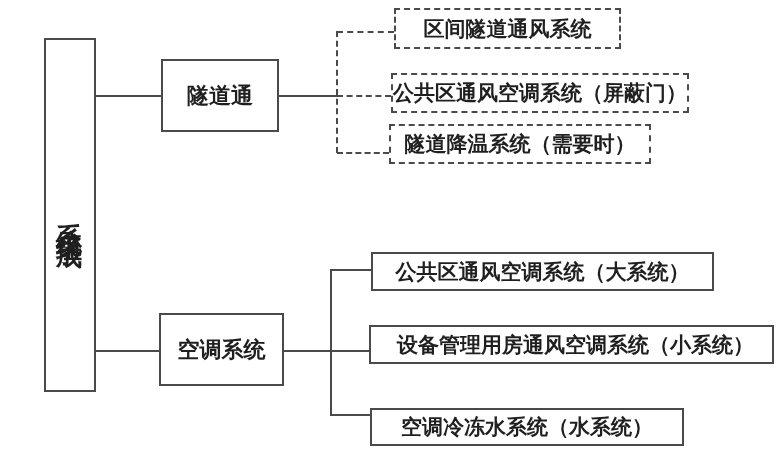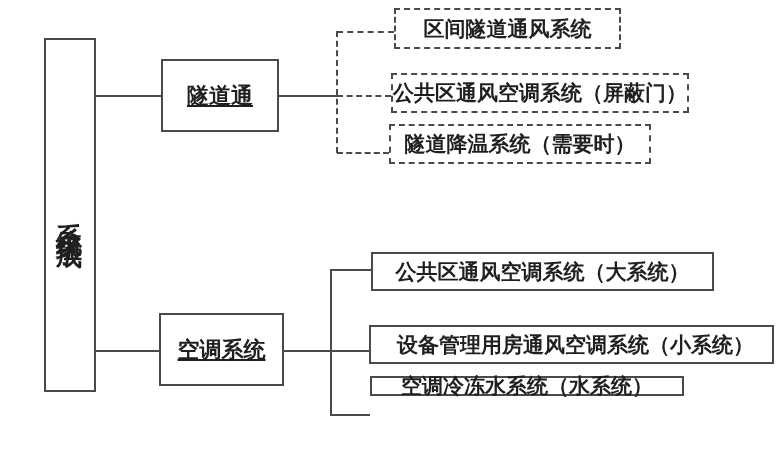--- a/index.html
+++ b/index.html
@@ -34,21 +34,20 @@
   .root-box {
     writing-mode: vertical-rl;
     text-orientation: upright;
     font-size: 26px;
     letter-spacing: 7px;
   }
   .mid-box {
     flex-direction: column;
     font-size: 22px;
     line-height: 31px;
-    text-decoration: underline;
   }
   .leaf-box {
     font-size: 21px;
     white-space: nowrap;
   }
   .hline {
     position: absolute;
     height: 0;
     border-top: 2px solid var(--line);
   }
@@ -93,15 +92,15 @@
   <div class="box leaf-box dashed" style="left:394px; top:8px; width:227px; height:41px;text-align:right;">区间隧道通风系统</div>
 
   <div class="box leaf-box dashed" style="left:391px; top:73px; width:298px; height:40px;">公共区通风空调系统（屏蔽门）</div>
 
   <div class="box leaf-box" style="left:371px; top:252px; width:343px; height:39px;">公共区通风空调系统（大系统）</div>
 
   <div class="box leaf-box dashed" style="left:389px; top:124px; width:262px; height:40px;">隧道降温系统（需要时）</div>
 
   <div class="box leaf-box" style="left:369px; top:325px; width:405px; height:39px;padding-left:8px;">设备管理用房通风空调系统（小系统）</div>
 
-  <div class="box leaf-box" style="left:370px; top:376px; width:314px; height:20px;">空调冷冻水系统（水系统）</div>
+  <div class="box leaf-box" style="left:370px; top:408px; width:314px; height:38px;">空调冷冻水系统（水系统）</div>
 
 </div>
 
 </body></html>

